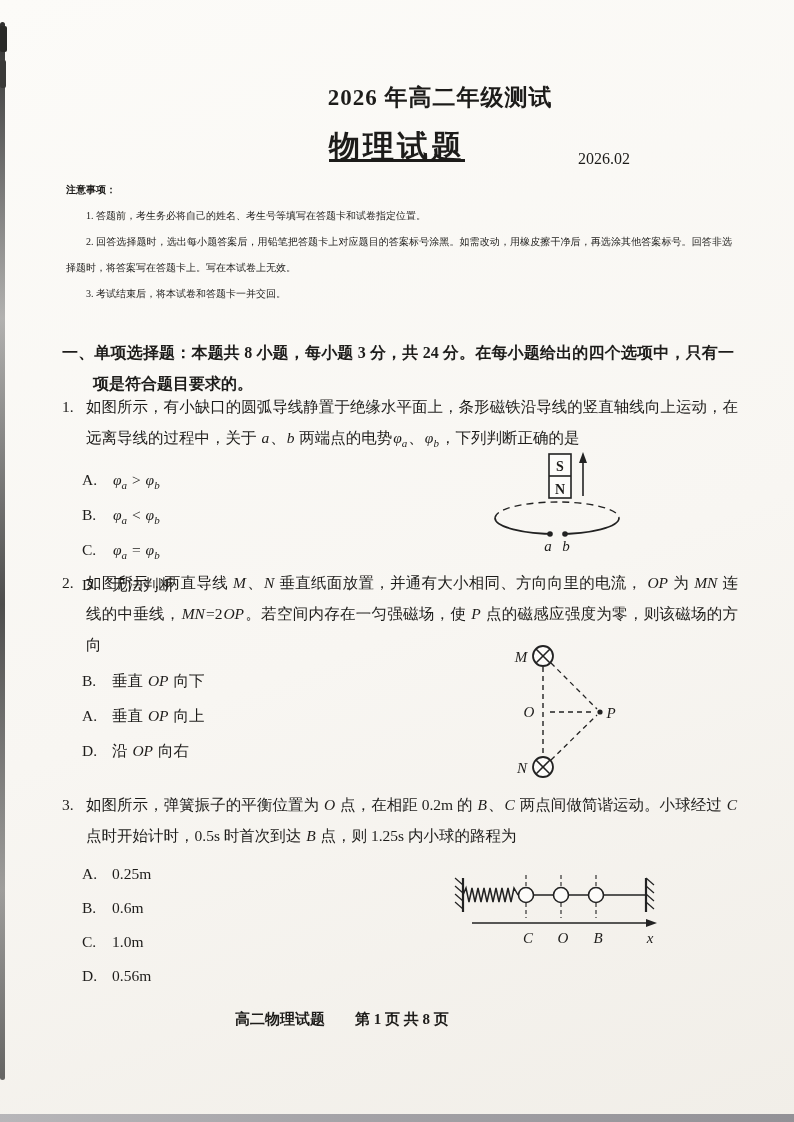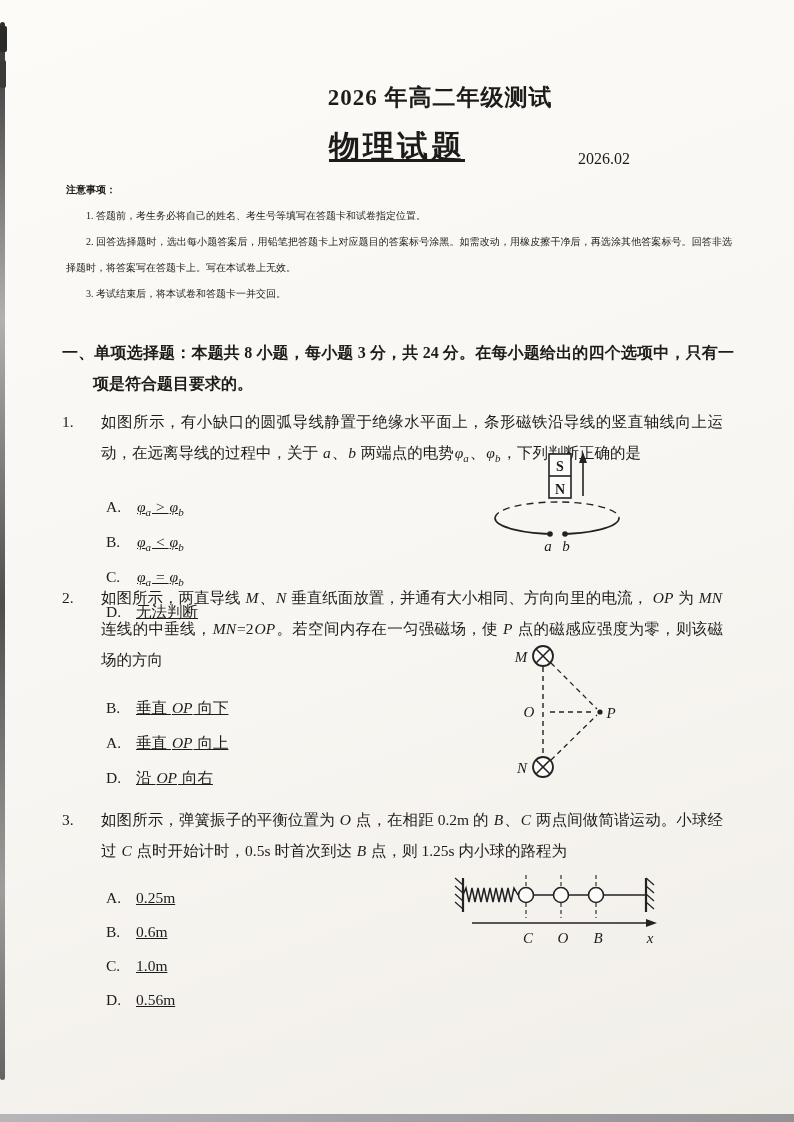--- a/index.html
+++ b/index.html
@@ -28,22 +28,22 @@
   .notice-item{margin:0;text-indent:2em;}
 
   .section-header{position:absolute;left:62px;right:60px;top:337px;margin:0;
     font-size:16px;line-height:31px;font-weight:bold;text-align:justify;
     padding-left:31px;text-indent:-31px;}
 
   .question{position:absolute;left:62px;right:56px;font-size:15.5px;line-height:31px;}
   .q1{top:391px;} .q2{top:567px;} .q3{top:789px;}
   .qwrap{position:relative;padding-left:24px;}
   .qnum{position:absolute;left:0;top:0;}
-  .qtext{margin:15px;text-align:justify;}
-  .options{list-style:none;margin:3px 0 0 44px;padding:0;text-decoration:underline;}
+  .qtext{margin:0;text-align:justify;}
+  .options{list-style:none;margin:3px 0 0 20px;padding:0;}
   .options li{height:35px;line-height:35px;}
   .q3 .options li{height:34px;line-height:34px;}
   .q3 .options{margin-top:6px;}
   .opt-label{display:inline-block;width:30px;}
   i{font-style:italic;padding:0 1px;}
   sub{font-size:11px;}
 
   .diagram{position:absolute;}
   #diagram-q1{left:492px;top:444px;}
   #diagram-q2{left:505px;top:634px;}
@@ -183,14 +183,18 @@
     <g>
       <line x1="22" y1="53" x2="198" y2="53" stroke="#222" stroke-width="1.5"></line>
       <polygon points="207,53 196,49 196,57" fill="#222"></polygon>
     </g>
     <text x="78" y="73" font-size="15" font-style="italic" text-anchor="middle">C</text>
     <text x="113" y="73" font-size="15" font-style="italic" text-anchor="middle">O</text>
     <text x="148" y="73" font-size="15" font-style="italic" text-anchor="middle">B</text>
     <text x="200" y="73" font-size="15" font-style="italic" text-anchor="middle">x</text>
   </svg>
 
+  <div class="footer">
+    <span>高二物理试题</span>
+    <span>第 1 页 共 8 页</span>
+  </div>
 
 </div>
 
 </body></html>

